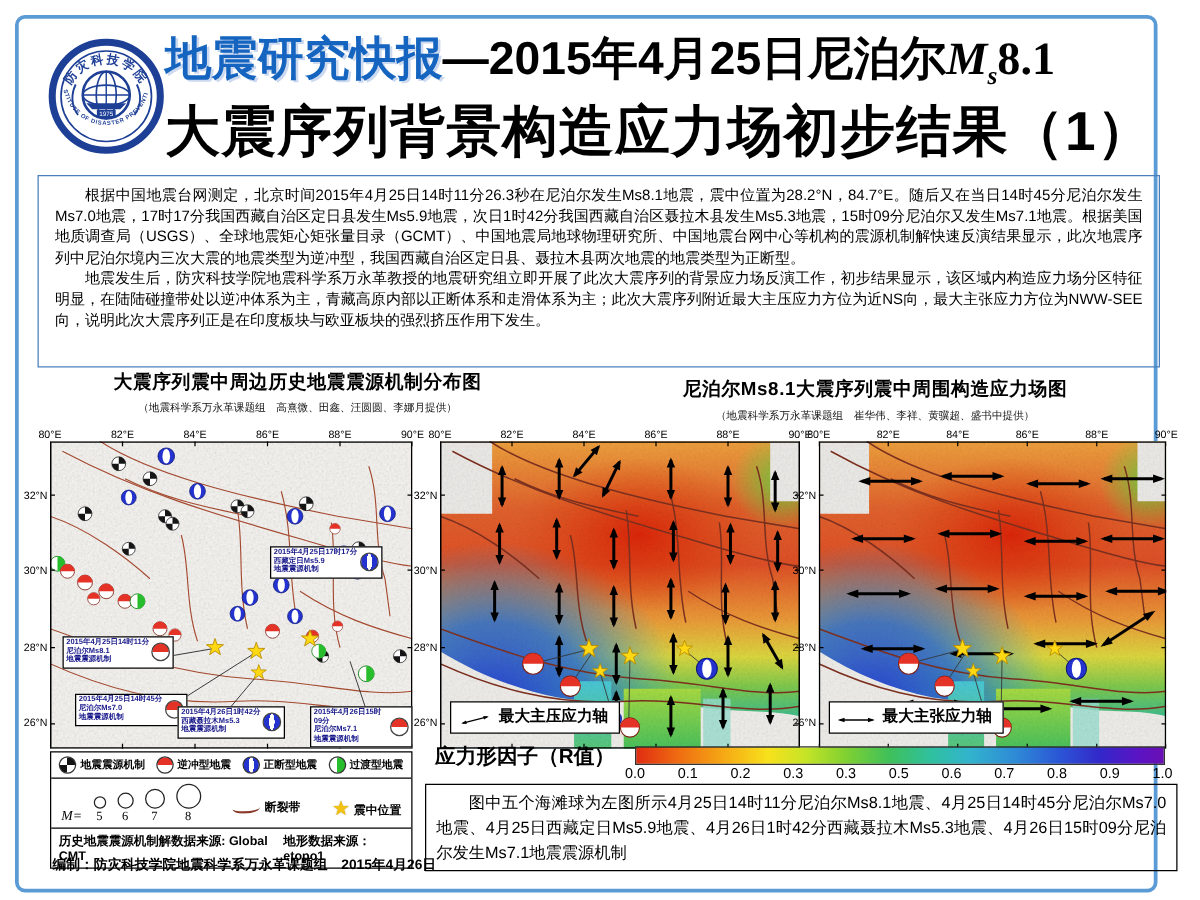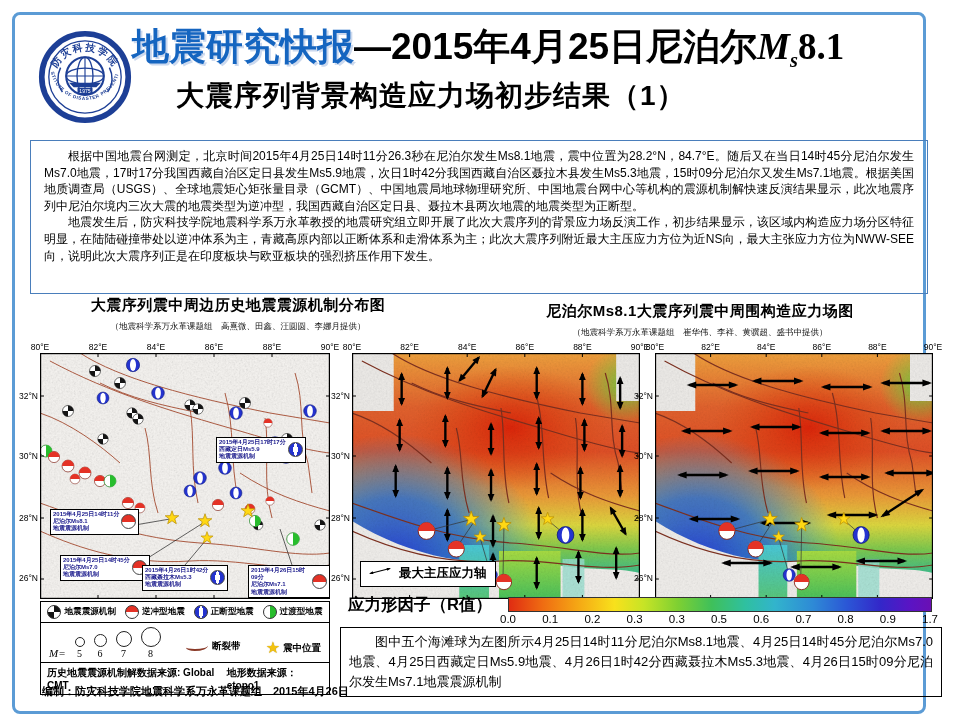--- a/index.html
+++ b/index.html
@@ -13,21 +13,21 @@
   
   .logo-wrap{position:absolute;left:38px;top:28px;width:94px;height:98px;}
   .header-title{position:absolute;left:132px;top:26px;width:800px;line-height:1.12;}
   .t-line1{font-size:37px;font-weight:bold;white-space:nowrap;}
   .t-blue{color:#1565c0;text-shadow:2px 2px 0 #ccd9ee;}
   .t-dash{color:#000;}
   .t-black{color:#000;}
   .t-ms{font-family:"Liberation Serif","DejaVu Serif",serif;font-style:italic;font-weight:bold;}
   .t-ms sub{font-size:0.55em;}
   .t-mag{font-family:"Liberation Serif","DejaVu Serif",serif;font-weight:bold;}
-  .t-line2{font-size:28px;font-weight:bold;margin-top:8px;letter-spacing:1px;white-space:nowrap;margin-left:44px;}
+  .t-line2{font-size:44px;font-weight:bold;margin-top:8px;letter-spacing:1px;white-space:nowrap;}
 
   
   .abstract{position:absolute;left:30px;top:140px;width:870px;height:138px;
     border:1.5px solid #4a7ebb;padding:7px 13px;font-size:12px;line-height:16.6px;
     text-align:justify;}
   .abstract p{margin:0;text-indent:2em;}
 
   
   .map-head{position:absolute;text-align:center;}
   .map-head .mtitle{font-size:15px;font-weight:bold;letter-spacing:0.5px;}
@@ -77,21 +77,21 @@
   .fault-item{display:flex;align-items:center;gap:4px;font-weight:bold;font-size:9.5px;padding-bottom:6px;}
   .fault-line-icon{display:inline-block;width:22px;height:7px;
     border-bottom:2px solid #8a3a28;border-radius:0 0 60% 40%;}
   .star-item{display:flex;align-items:center;gap:3px;font-weight:bold;font-size:9.5px;padding-bottom:4px;}
   .star-glyph{color:#f2c211;font-size:16px;line-height:14px;text-shadow:0 0 1px #a07800;}
   .lgd-row3{display:flex;justify-content:space-between;border-top:1px solid #000;
     padding:3px 6px;font-size:10px;font-weight:bold;}
 
   
   .stress-lgd{position:absolute;left:8px;bottom:12px;background:#fff;border:1.6px solid #000;
-    padding:3px 8px 4px 6px;display:flex;align-items:flex-start;gap:6px;
+    padding:3px 8px 4px 6px;display:flex;align-items:flex-end;gap:6px;
     font-size:12.5px;font-weight:bold;z-index:5;white-space:nowrap;margin-top:43px;}
 
   
   .cbar-label{position:absolute;left:348px;top:594px;font-size:16.5px;font-weight:bold;}
   .cbar{position:absolute;left:508px;top:597px;width:422px;height:13px;border:1px solid #333;
     background:linear-gradient(to right,#e02c12 0%,#ef6c12 8%,#f5a514 16%,#f8e11c 25%,
       #c6e426 32%,#7ed032 40%,#3fc05a 48%,#2fc0a0 56%,#32b4cc 63%,#2e8ad6 72%,
       #2b57d6 80%,#3327c9 88%,#5a14c4 95%,#6a0fb4 100%);}
   .cbar-ticks{position:absolute;left:508px;top:613px;width:422px;height:14px;font-size:11.5px;}
   .cbar-ticks span{position:absolute;transform:translateX(-50%);}
@@ -530,33 +530,41 @@
         <use href="#ahorz" transform="translate(206,162)"></use>
           <use href="#ahorz" transform="translate(258,150) rotate(-32)"></use>
         <use href="#ahorz" transform="translate(96,210)"></use>
           <use href="#ahorz" transform="translate(168,214)"></use>
         <use href="#ahorz" transform="translate(236,208)"></use>
       </g>
       <use href="#quakeset"></use>
       <use href="#tickset"></use>
       <rect x="0.6" y="0.6" width="288.8" height="244.8" fill="none" stroke="#000" stroke-width="1.2"></rect>
     </svg>
+    <div class="stress-lgd">
+      <svg width="30" height="12">
+        <g transform="translate(15,6) scale(0.55)">
+            <use href="#ahorz"></use>
+          </g>
+      </svg>
+      <span>最大主张应力轴</span>
+    </div>
   </div>
 </div>
 
 <div class="cbar-label">应力形因子（R值）</div>
 <div class="cbar"></div>
 <div class="cbar-ticks">
   <span style="left:0%">0.0</span>
   <span style="left:10%">0.1</span>
   <span style="left:20%">0.2</span>
   <span style="left:30%">0.3</span>
   <span style="left:40%">0.3</span>
   <span style="left:50%">0.5</span>
   <span style="left:60%">0.6</span>
   <span style="left:70%">0.7</span>
   <span style="left:80%">0.8</span>
   <span style="left:90%">0.9</span>
-  <span style="left:100%">1.7</span>
+  <span style="left:100%">1.0</span>
 </div>
 
 <div class="caption">图中五个海滩球为左图所示4月25日14时11分尼泊尔Ms8.1地震、4月25日14时45分尼泊尔Ms7.0地震、4月25日西藏定日Ms5.9地震、4月26日1时42分西藏聂拉木Ms5.3地震、4月26日15时09分尼泊尔发生Ms7.1地震震源机制</div>
 <div class="footer">编制：防灾科技学院地震科学系万永革课题组　2015年4月26日</div>
 
 </body></html>

